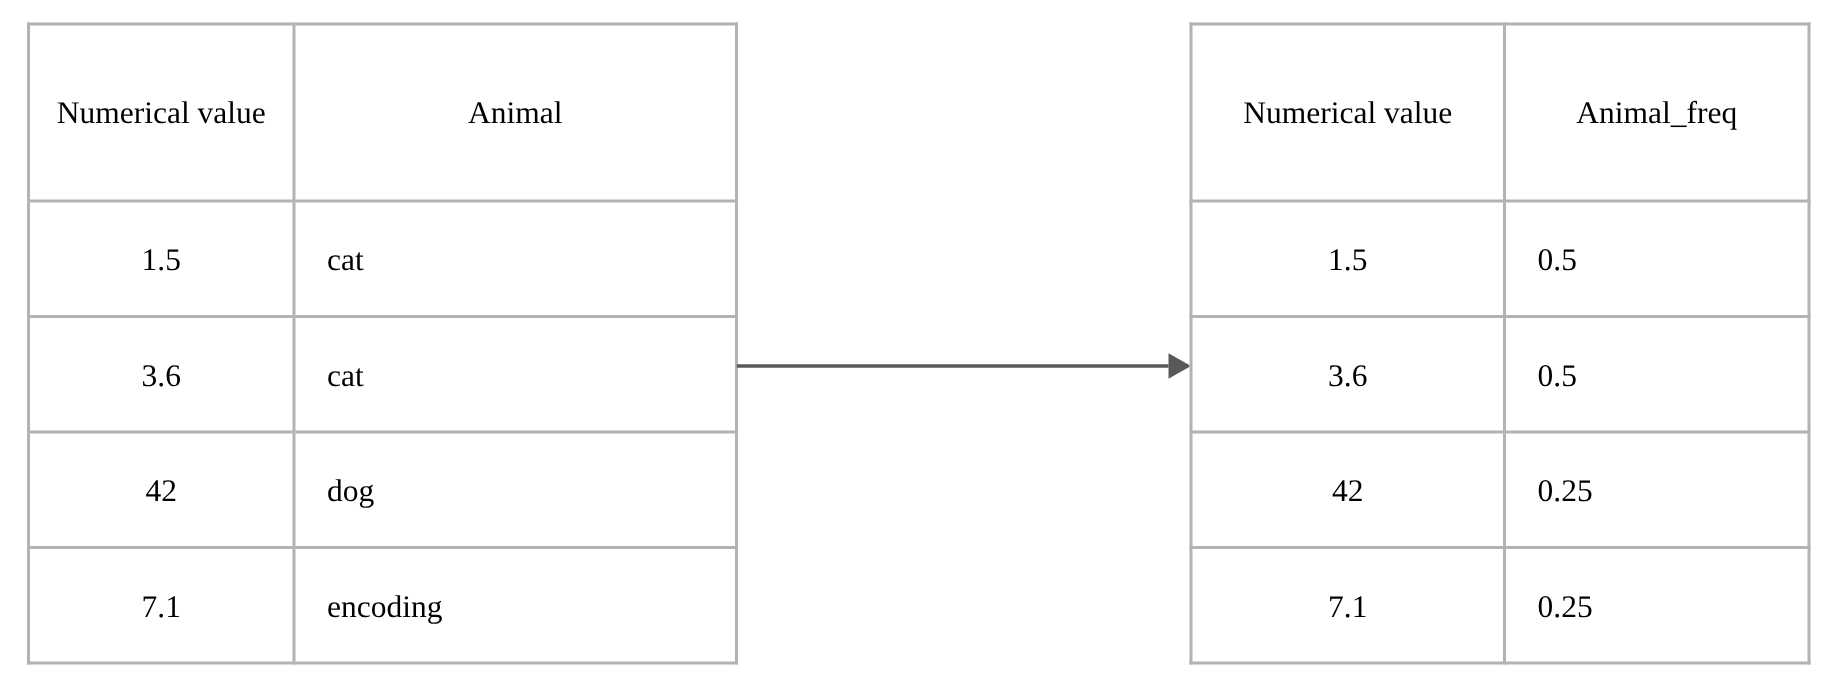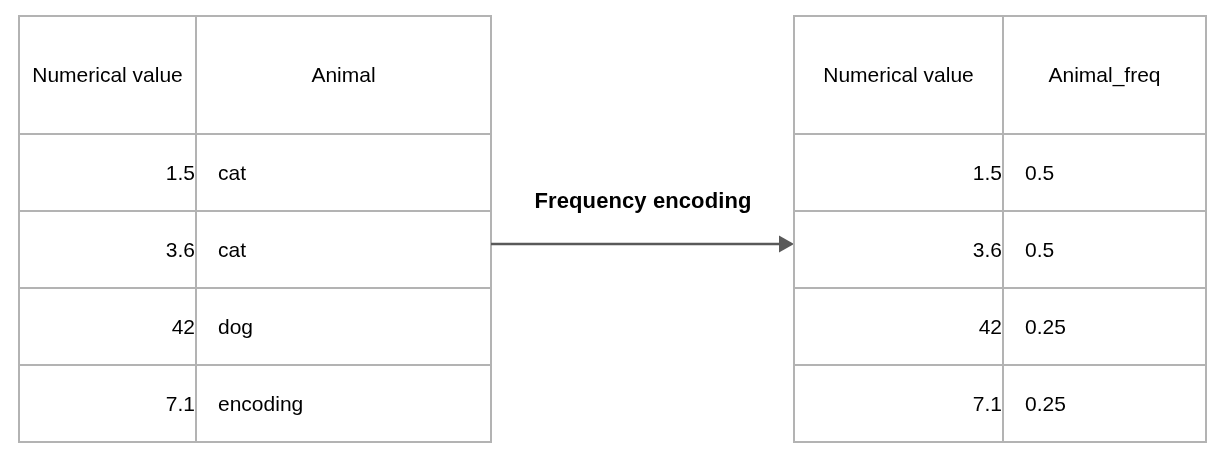--- a/index.html
+++ b/index.html
@@ -15,20 +15,21 @@
     font-family: "Liberation Sans", sans-serif;
     color: #000000;
   }
 
   .diagram {
     position: absolute;
     left: 0;
     top: 0;
     width: 1222px;
     height: 358px;
+    font-family: Liberation Serif, serif;
   }
 
   
   .tbl {
     position: absolute;
     border-collapse: collapse;
     table-layout: fixed;
     background: #ffffff;
   }
   .tbl td, .tbl th {
@@ -42,21 +43,21 @@
   }
   .tbl th {
     height: 116px;
     text-align: center;
     padding: 0 8px;
   }
   .tbl td {
     height: 75px;
   }
   .cell-num {
-    text-align: right;
+    text-align: center;
   }
   .cell-text {
     text-align: left;
     padding-left: 21px !important;
   }
 
   
   #table-source {
     left: 18px;
     top: 15px;
@@ -132,21 +133,20 @@
         <td class="cell-text">dog</td>
       </tr>
       <tr>
         <td class="cell-num">7.1</td>
         <td class="cell-text">encoding</td>
       </tr>
     </tbody>
   </table>
 
   <div id="transform-group">
-    <div id="transform-label">Frequency encoding</div>
     <svg id="transform-arrow" viewBox="0 0 304 24" width="304" height="24">
       <line x1="0" y1="12" x2="288" y2="12" stroke="#595959" stroke-width="2.4"></line>
       <polygon points="288,3.5 303,12 288,20.5" fill="#595959"></polygon>
     </svg>
   </div>
 
   <table class="tbl" id="table-result">
     <colgroup>
         <col class="c1">
         <col class="c2">

